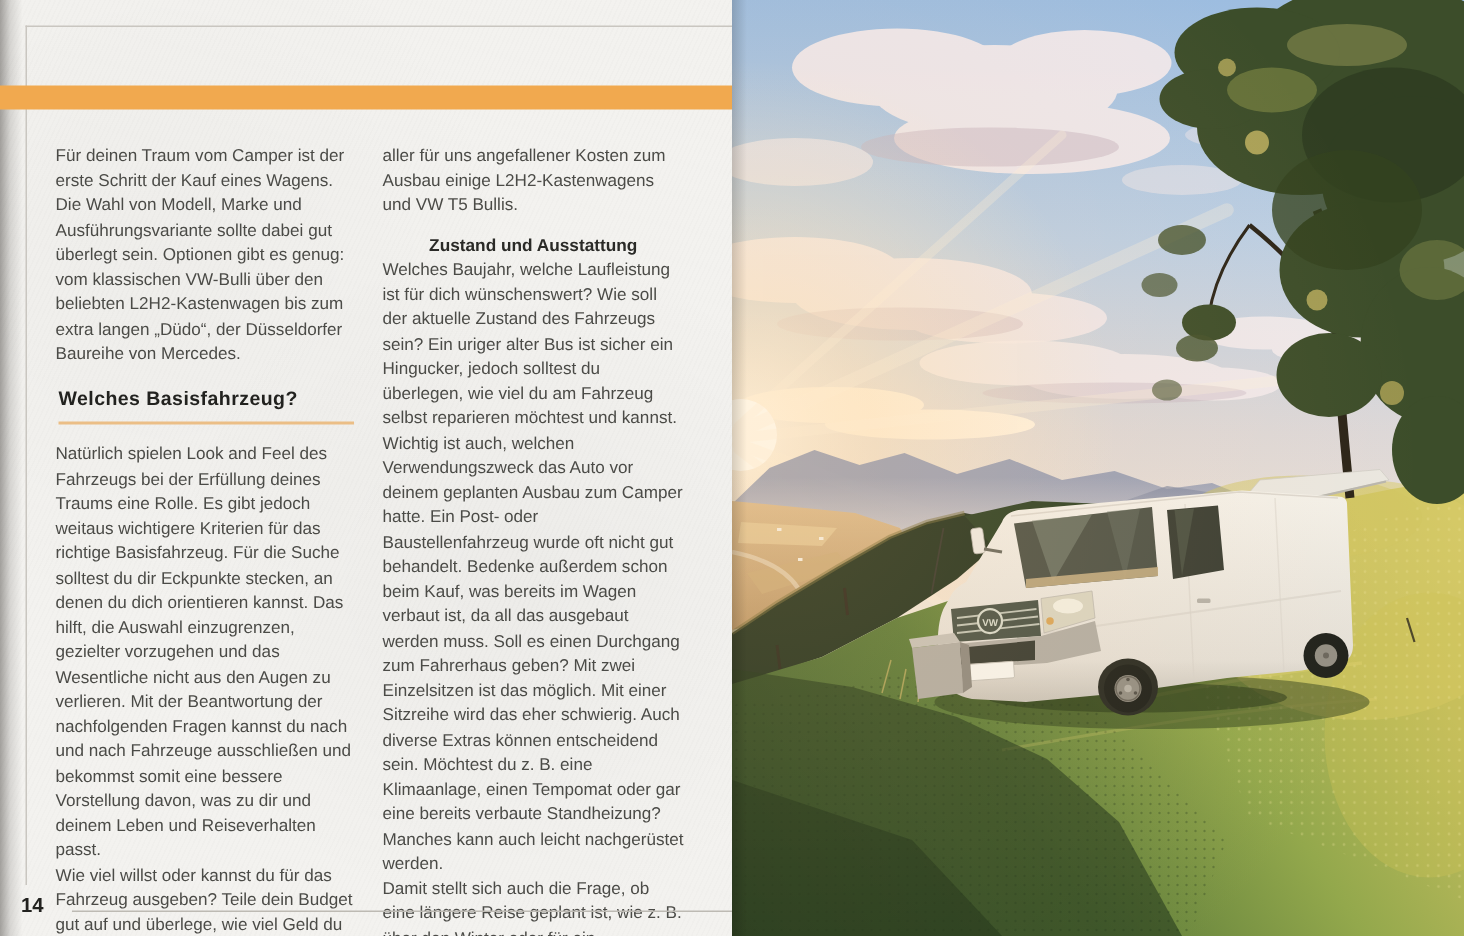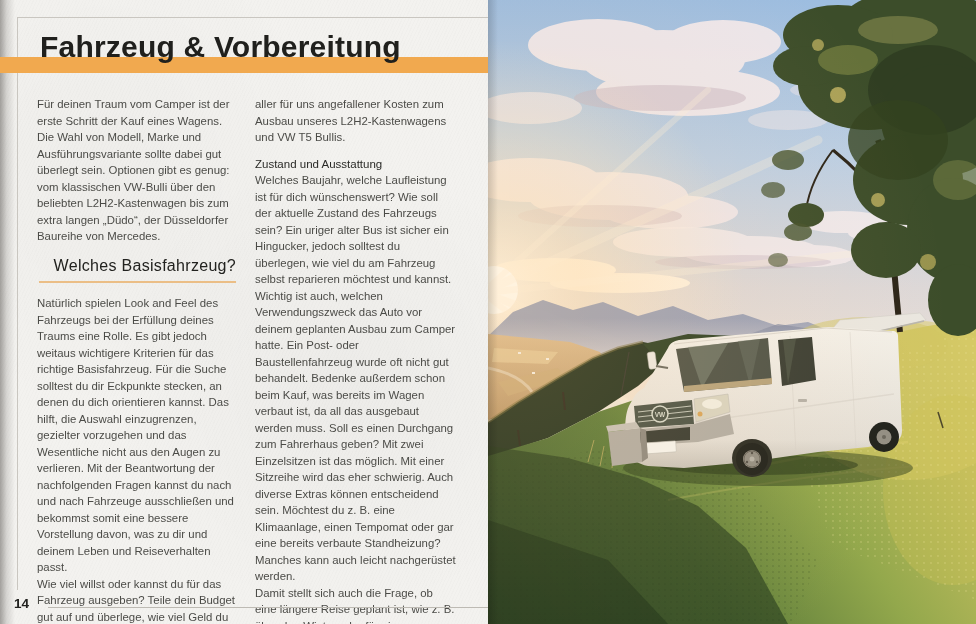--- a/index.html
+++ b/index.html
@@ -39,25 +39,25 @@
   .columns{
     position:absolute;left:37px;top:96px;width:420px;
     display:flex;gap:17px;
     color:#4b4b47;font-size:11.4px;line-height:16.5px;
     hyphens:auto;-webkit-hyphens:auto;
   }
   .col{width:201px;}
   .col p{margin:0;}
   .section-heading{
     margin:13px 2px 12px;padding-bottom:7px;
-    text-align:right;font-size:16px;font-weight:400;letter-spacing:.3px;color:#22221f;
+    text-align:left;font-size:13px;font-weight:700;letter-spacing:.3px;color:#22221f;
     border-bottom:2px solid #ebbe86;
   }
   .sub-heading{
-    margin:10px 0 0;font-size:11.5px;font-weight:400;color:#2a2a27;
+    margin:10px 0 0;font-size:11.5px;font-weight:700;color:#2a2a27;text-align:center;
   }
 
   .pagenum{
     position:absolute;left:14px;top:596px;
     font-size:13.5px;font-weight:700;color:#22221f;
   }
   .pagerule{
     position:absolute;left:48px;right:0;top:607px;height:1px;background:#bdbab3;
   }
 
@@ -75,31 +75,30 @@
 <body>
 
 <div class="spread">
 
   <section class="page-left">
     <div class="spine-shadow"></div>
     <div class="frame-top"></div>
     <div class="frame-left"></div>
 
     <div class="title-bar"></div>
-    <h1 class="chapter-title">Fahrzeug &amp; Vorbereitung</h1>
 
     <div class="columns">
       <div class="col">
         <p>Für deinen Traum vom Camper ist der erste Schritt der Kauf eines Wagens. Die Wahl von Modell, Marke und Ausführungsvariante sollte dabei gut überlegt sein. Optionen gibt es genug: vom klassischen VW-Bulli über den beliebten L2H2-Kastenwagen bis zum extra langen „Düdo“, der Düsseldorfer Baureihe von Mercedes.</p>
         <h2 class="section-heading">Welches Basisfahrzeug?</h2>
         <p>Natürlich spielen Look and Feel des Fahrzeugs bei der Erfüllung deines Traums eine Rolle. Es gibt jedoch weitaus wichtigere Kriterien für das richtige Basisfahrzeug. Für die Suche solltest du dir Eckpunkte stecken, an denen du dich orientieren kannst. Das hilft, die Auswahl einzugrenzen, gezielter vorzugehen und das Wesentliche nicht aus den Augen zu verlieren. Mit der Beantwortung der nachfolgenden Fragen kannst du nach und nach Fahrzeuge ausschließen und bekommst somit eine bessere Vorstellung davon, was zu dir und deinem Leben und Reiseverhalten passt.</p>
         <p>Wie viel willst oder kannst du für das Fahrzeug ausgeben? Teile dein Budget gut auf und überlege, wie viel Geld du später noch für den Umbau benötigst. Ab S. 144 findest du eine exemplarische Auflistung</p>
       </div>
       <div class="col">
-        <p>aller für uns angefallener Kosten zum Ausbau unseres L2H2-Kastenwagens und VW T5 Bullis.</p>
+        <p>aller für uns angefallener Kosten zum Ausbau einige L2H2-Kastenwagens und VW T5 Bullis.</p>
         <h3 class="sub-heading">Zustand und Ausstattung</h3>
         <p>Welches Baujahr, welche Laufleistung ist für dich wünschenswert? Wie soll der aktuelle Zustand des Fahrzeugs sein? Ein uriger alter Bus ist sicher ein Hingucker, jedoch solltest du überlegen, wie viel du am Fahrzeug selbst reparieren möchtest und kannst.</p>
         <p>Wichtig ist auch, welchen Verwendungszweck das Auto vor deinem geplanten Ausbau zum Camper hatte. Ein Post- oder Baustellenfahrzeug wurde oft nicht gut behandelt. Bedenke außerdem schon beim Kauf, was bereits im Wagen verbaut ist, da all das ausgebaut werden muss. Soll es einen Durchgang zum Fahrerhaus geben? Mit zwei Einzelsitzen ist das möglich. Mit einer Sitzreihe wird das eher schwierig. Auch diverse Extras können entscheidend sein. Möchtest du z. B. eine Klimaanlage, einen Tempomat oder gar eine bereits verbaute Standheizung? Manches kann auch leicht nachgerüstet werden.</p>
         <p>Damit stellt sich auch die Frage, ob eine längere Reise geplant ist, wie z. B. über den Winter oder für ein sogenanntes Gap Year, oder du eher jedes Jahr im Urlaub zwei bis drei, maximal einige Wochen in diesem Fahrzeug verbringst.</p>
       </div>
     </div>
 
     <span class="pagenum">14</span>
     <span class="pagerule"></span>
   </section>

